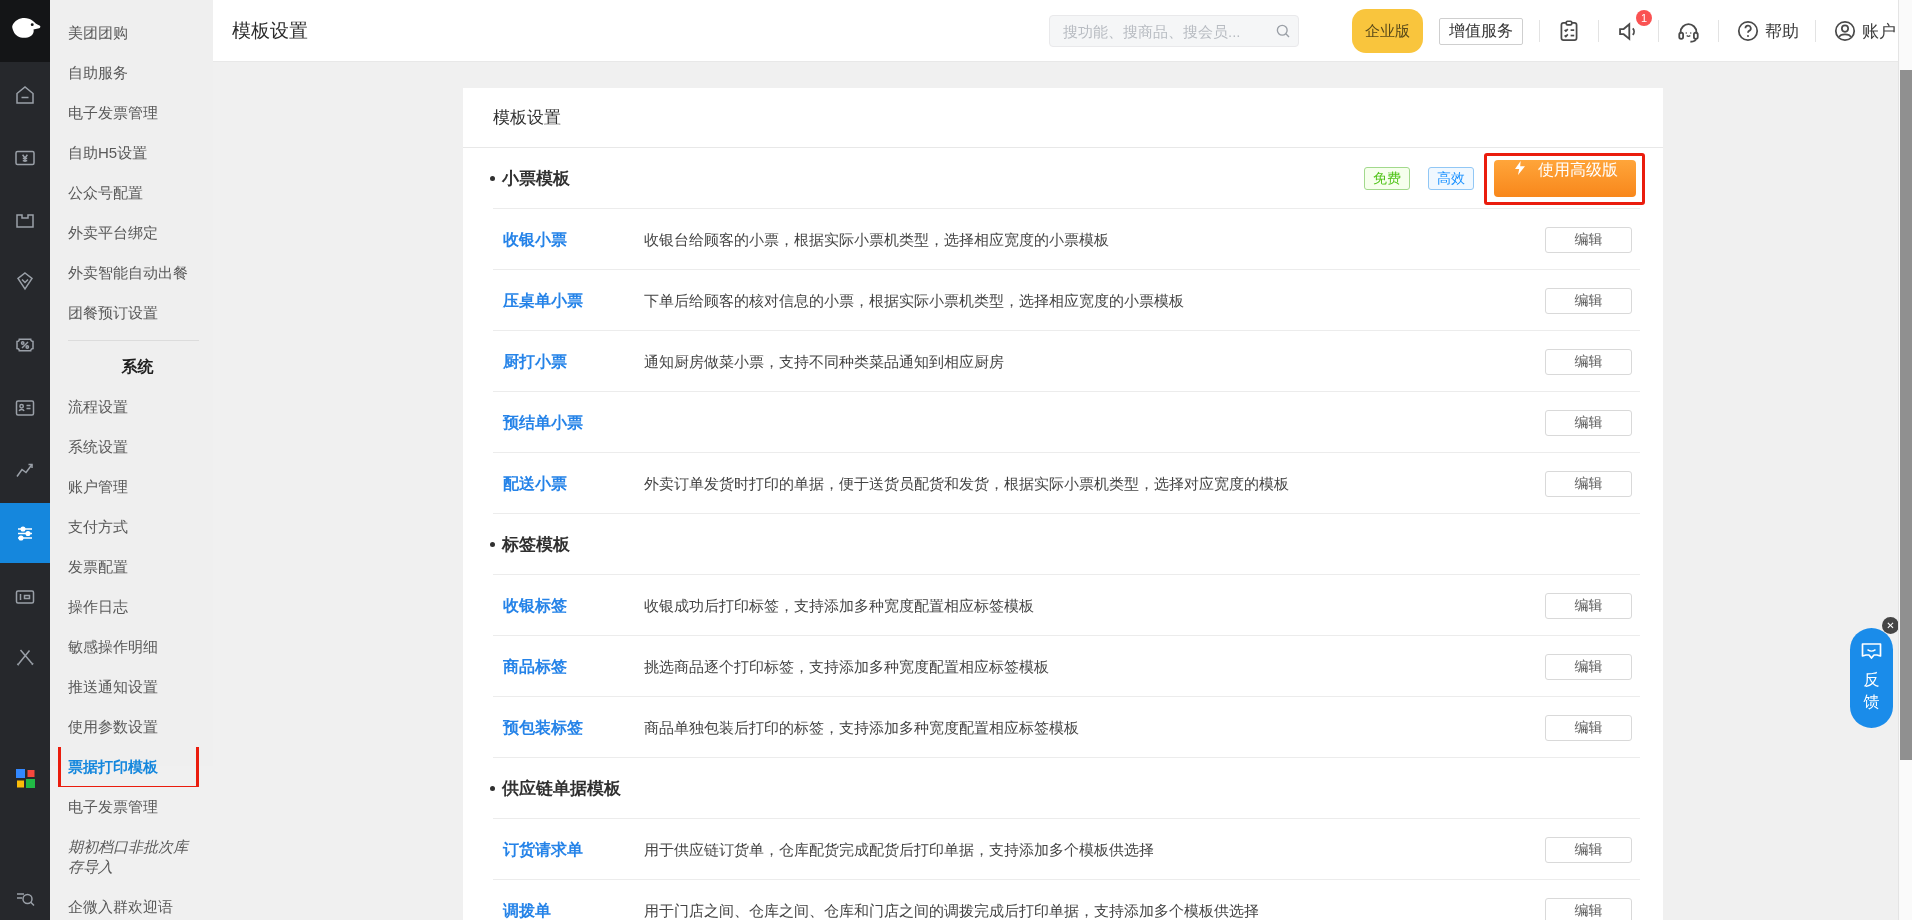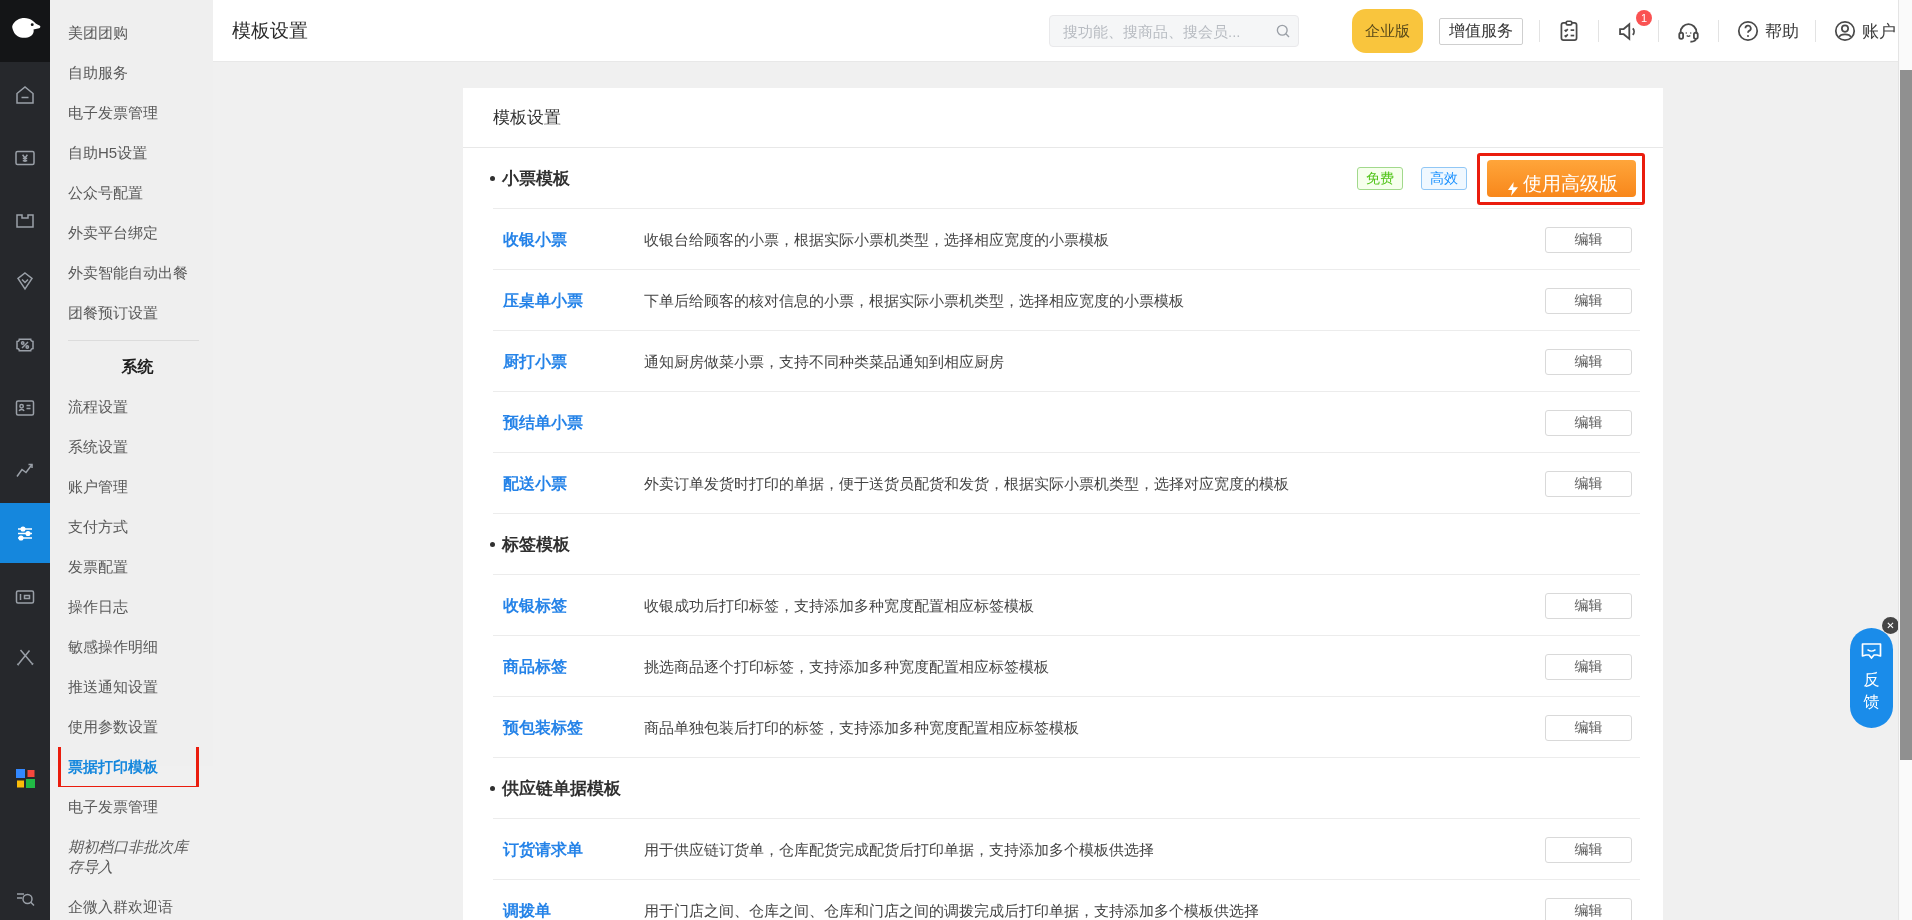--- a/index.html
+++ b/index.html
@@ -46,22 +46,22 @@
   .row { height:61px; position:relative; }
   .row::after { content:""; position:absolute; left:30px; right:23px; bottom:0; border-bottom:1px solid #ececec; }
   .row.section { display:flex; align-items:center; padding-left:27px; }
   .sec-bullet { width:5px; height:5px; border-radius:50%; background:#303030; margin-right:7px; }
   .sec-label { font-size:17px; font-weight:bold; color:#303030; }
   .right-group { position:absolute; right:27px; top:0; height:100%; display:flex; align-items:center; }
   .mini-badge { height:23px; line-height:21px; padding:0 8px; border-radius:3px; font-size:14px; }
   .badge-free { color:#52c41a; border:1px solid #a2d98c; background:#f6ffed; margin-right:18px; }
   .badge-eff { color:#1890ff; border:1px solid #91c7f5; background:#f0f8ff; margin-right:20px; }
   .btn-upgrade-wrap { position:relative; }
-  .btn-upgrade { display:flex; align-items:flex-end; gap:2px; height:37px; padding:0 18px; border:none; border-radius:4px; cursor:pointer;
-    background:linear-gradient(180deg,#ffa53a,#f8871b); color:#fff; font-size:19px; font-family:"Liberation Sans","DejaVu Sans",sans-serif; }
+  .btn-upgrade { display:flex; align-items:flex-start; gap:10px; height:37px; padding:0 18px; border:none; border-radius:4px; cursor:pointer;
+    background:linear-gradient(180deg,#ffa53a,#f8871b); color:#fff; font-size:16px; font-family:"Liberation Sans","DejaVu Sans",sans-serif; }
   .anno-box-btn { position:absolute; left:-10px; top:-7px; right:-9px; bottom:-8px; border:3px solid #ea1c0d; border-radius:3px; pointer-events:none; }
   .row.item .row-name { position:absolute; left:40px; top:50%; transform:translateY(-50%); font-size:16px; font-weight:bold; color:#2583e8; cursor:pointer; }
   .row.item .row-desc { position:absolute; left:181px; top:50%; transform:translateY(-50%); font-size:15px; color:#444; white-space:nowrap; }
   .btn-edit { position:absolute; right:31px; top:50%; transform:translateY(-50%); width:87px; height:26px; background:#fff; border:1px solid #d9d9d9; border-radius:3px; font-size:14px; color:#595959; cursor:pointer; font-family:"Liberation Sans","DejaVu Sans",sans-serif; }
 
   
   .feedback { position:absolute; right:19px; top:628px; width:43px; height:100px; background:#1a8cea; border-radius:22px; z-index:40; cursor:pointer; display:flex; flex-direction:column; align-items:center; padding-top:13px; }
   .fb-label { width:18px; font-size:16px; line-height:22px; color:#fff; text-align:center; word-break:break-all; margin-top:6px; }
   .fb-close { position:absolute; right:-6px; top:-11px; width:17px; height:17px; border-radius:50%; background:#454545; color:#fff; font-size:10px; line-height:17px; text-align:center; cursor:pointer; }
 

